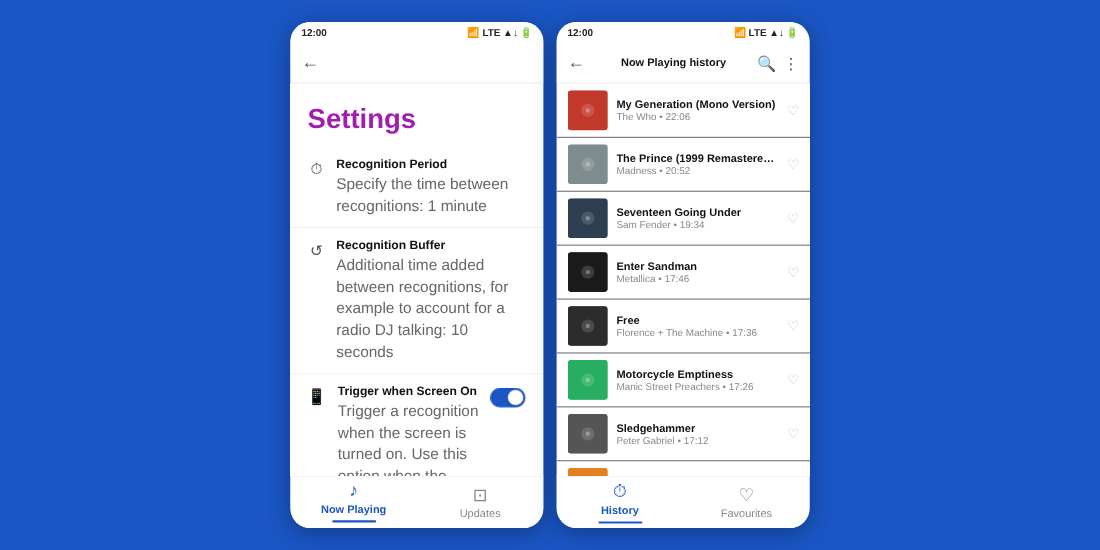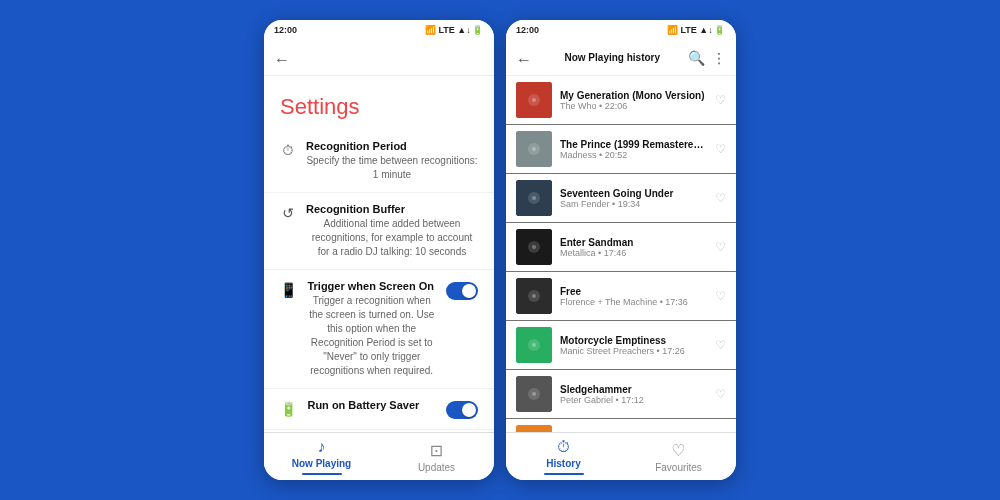--- a/index.html
+++ b/index.html
@@ -69,36 +69,36 @@
     .content {
       flex: 1;
       overflow-y: auto;
       overflow-x: hidden;
       background: #fff;
     }
     .content::-webkit-scrollbar { display: none; }
 
     
     .settings-title {
-      font-size: 22px;
-      font-weight: 400;
-      color: #ef4444;
+      font-size: 25px;
+      font-weight: 700;
+      color: #a21caf;
       padding: 18px 16px 10px 16px;
     }
     .setting-item {
       display: flex;
       align-items: flex-start;
       padding: 10px 16px;
       border-bottom: 1px solid #f2f2f2;
       gap: 10px;
     }
     .setting-icon { font-size: 14px; color: #555; margin-top: 2px; min-width: 16px; text-align: center; }
     .setting-text { flex: 1; }
     .setting-label { font-size: 11px; font-weight: 700; color: #111; margin-bottom: 2px; }
-    .setting-desc { font-size: 10px; color: #666; line-height: 1.4; text-align: center; }
+    .setting-desc { font-size: 14px; color: #666; line-height: 1.4; }
     .toggle {
       width: 32px;
       height: 18px;
       border-radius: 9px;
       background: #1a56c4;
       position: relative;
       flex-shrink: 0;
       margin-top: 2px;
     }
     .toggle::after {

